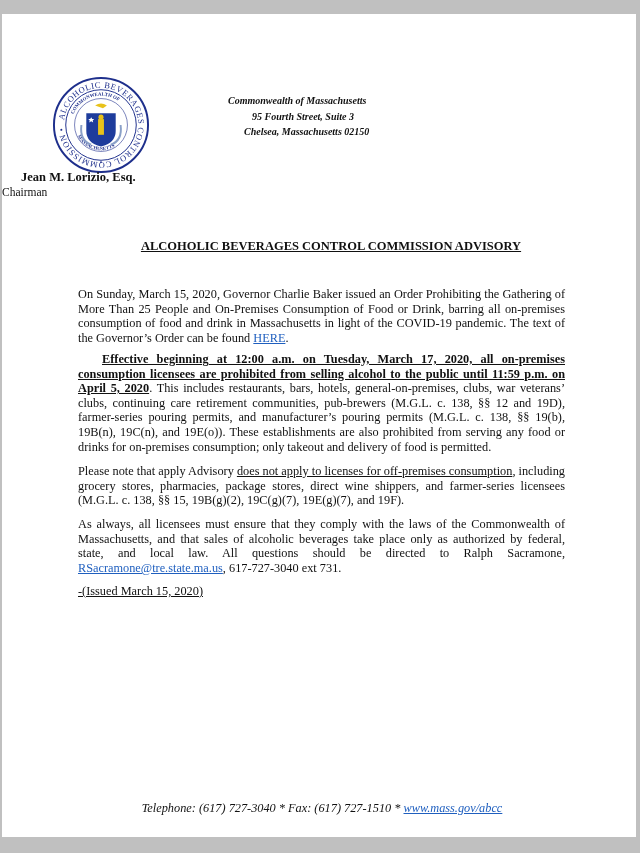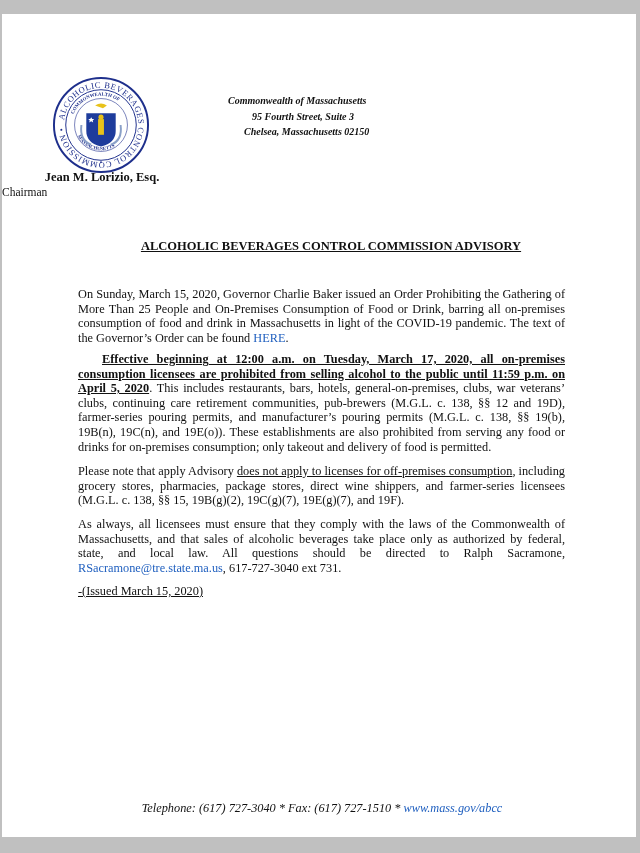--- a/index.html
+++ b/index.html
@@ -4,38 +4,38 @@
   <style>
     html, body { margin: 0; padding: 0; }
     body {
       width: 640px; height: 853px; background: #c0c0c0; position: relative; overflow: hidden;
       font-family: "Liberation Serif", "DejaVu Serif", serif; color: #111;
     }
     .page {
       position: absolute; left: 2px; top: 14px; width: 634px; height: 823px; background: #ffffff;
     }
     .seal { position: absolute; left: 50px; top: 62px; width: 98px; height: 98px; }
-    .chair-name { position: absolute; left: 0; width: 200px; top: 156px; text-align: center; font-weight: bold; font-size: 12.5px; }
+    .chair-name { position: absolute; left: 0; width: 200px; top: 156px; font-weight: bold; font-size: 12.5px; padding-left: 19px; }
     .chair-title { position: absolute; left: 0; width: 200px; top: 172px; text-align: left; font-size: 11.5px; }
     .header-text { position: absolute; left: 200px; top: 79px; width: 240px; font-style: italic; font-weight: bold; font-size: 10px; line-height: 15.5px; }
     .header-text div { white-space: nowrap; }
     .h1 { padding-left: 26px; }
     .h2 { padding-left: 2px; }
     .h3 { padding-left: 50px; }
     .h4 { padding-left: 42px; }
     .title { position: absolute; left: 0; width: 658px; top: 225px; text-align: center; font-weight: bold; font-size: 12.5px; text-decoration: underline; }
     .body { position: absolute; left: 76px; width: 487px; font-size: 12.3px; line-height: 14.6px; text-align: justify; }
     .p1 { top: 273px; }
     .p2 { top: 338px; }
     .p3 { top: 450px; }
     .p4 { top: 503px; }
     .p5 { top: 570px; text-decoration: underline; }
     .bu { font-weight: bold; text-decoration: underline; margin-left: 24px; }
     .u { text-decoration: underline; }
-    a, .link { color: #1f5fbf; }
+    a, .link { color: #1f5fbf; text-decoration: underline; }
     .footer { position: absolute; left: 0; width: 640px; top: 787px; text-align: center; font-style: italic; font-size: 12.3px; }
   </style>
 </head>
 <body>
 
 <div class="page">
 
   <svg class="seal" viewBox="0 0 100 100">
     <circle cx="50" cy="50" r="48" fill="#fff" stroke="#1e2f8c" stroke-width="2"></circle>
     <circle cx="50" cy="50" r="36" fill="#fff" stroke="#1e2f8c" stroke-width="1"></circle>

